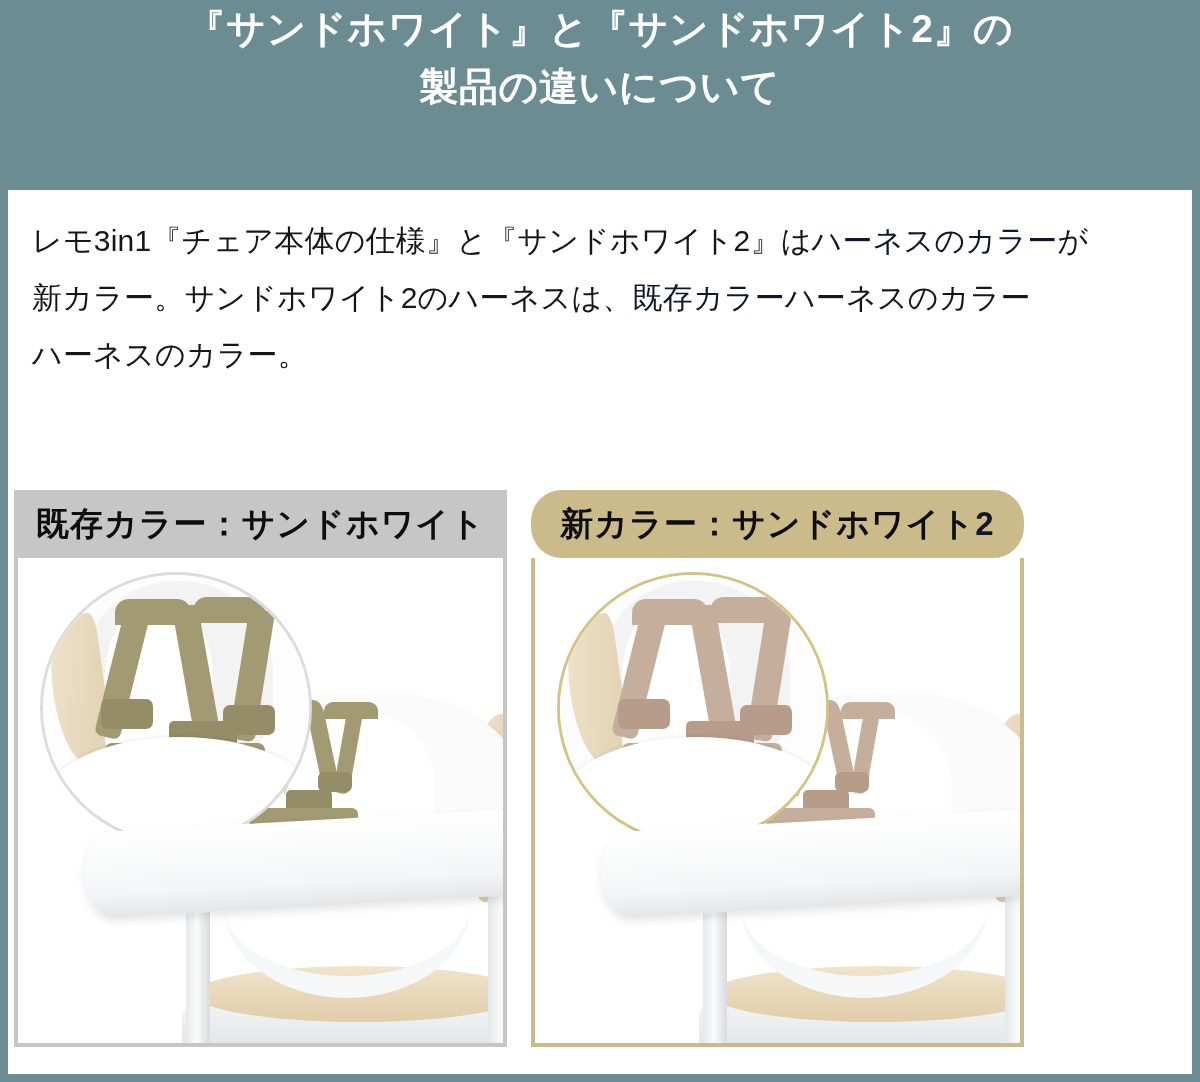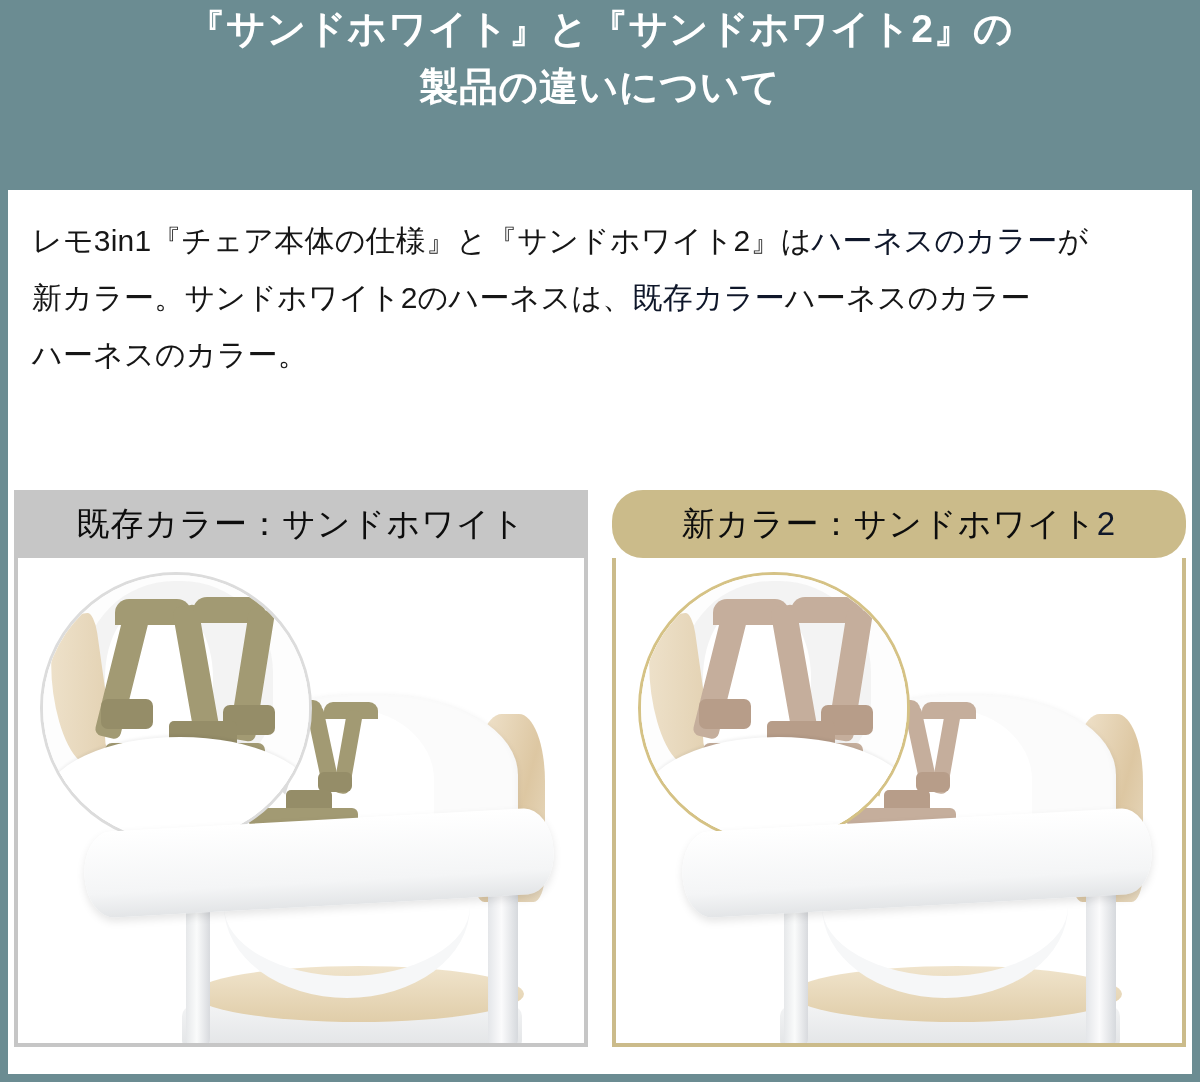--- a/index.html
+++ b/index.html
@@ -77,21 +77,21 @@
   
   .panels {
     position: absolute;
     left: 6px;
     top: 300px;
     width: 1172px;
     height: 557px;
     display: flex;
     gap: 24px;
   }
-  .panel { width: 574px; position: relative; }
+  .panel { width: 493px; position: relative; font-weight: bold; }
 
   .panel-header {
     height: 68px;
     display: flex;
     align-items: center;
     justify-content: center;
     font-size: 33px;
     color: #0d0d0d;
     letter-spacing: 1px;
     white-space: nowrap;

